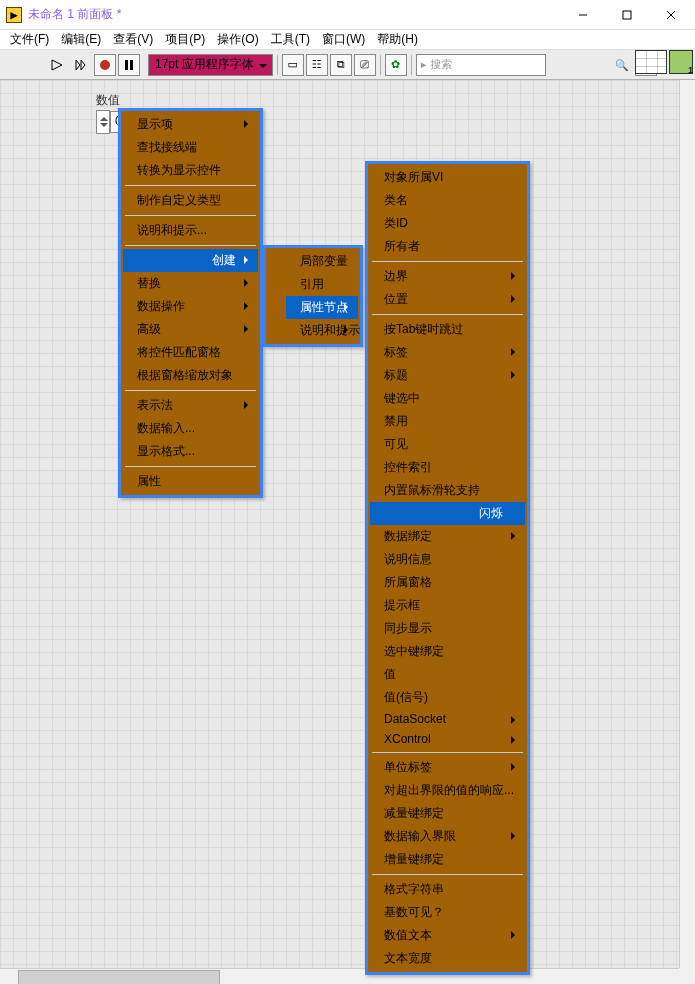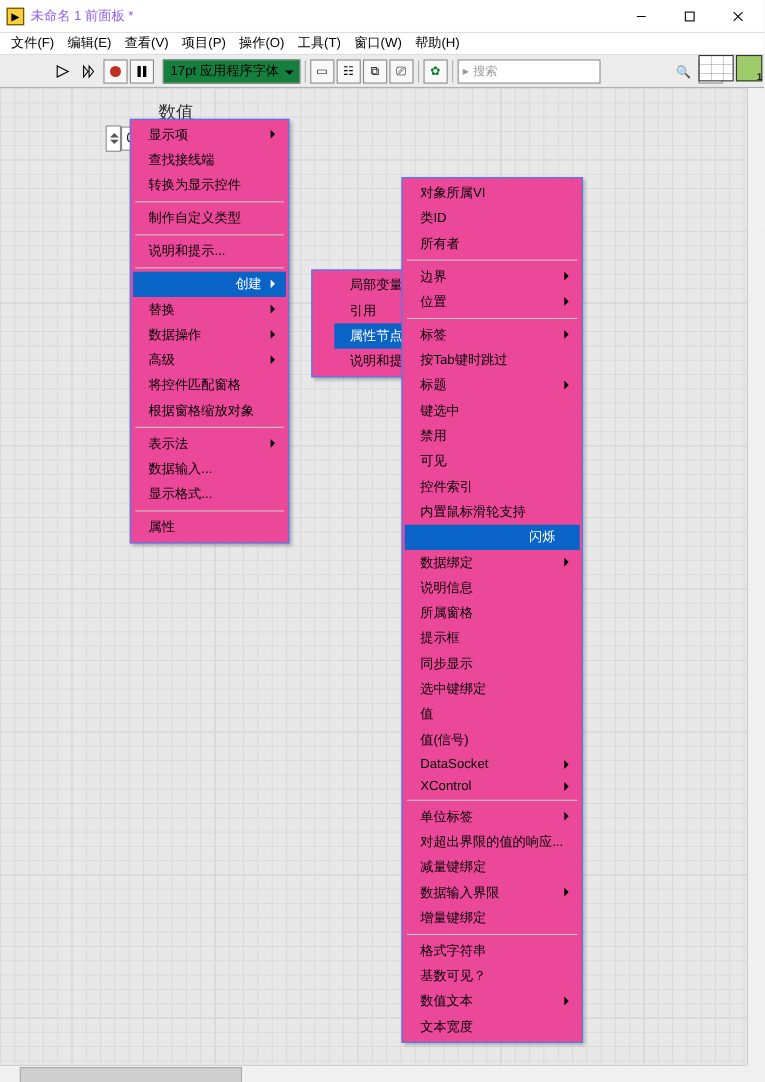--- a/index.html
+++ b/index.html
@@ -8,49 +8,49 @@
   .titlebar .icon { width:16px; height:16px; background:#f8cf3c; border:1px solid #5a4400; display:flex; align-items:center; justify-content:center; font-size:9px; font-weight:bold; margin-right:6px; }
   .titlebar .title { font-size:12px; color:#8b5cf6; flex:1; }
   .sysbtns { display:flex; height:100%; }
   .sysbtn { width:44px; display:flex; align-items:center; justify-content:center; font-size:12px; color:#333; }
   .sysbtn svg { width:10px; height:10px; }
   .menubar { height:20px; background:#fff; display:flex; align-items:center; padding:0 4px; font-size:12px; border-bottom:1px solid #ddd; }
   .menubar div { padding:1px 6px; }
   .toolbar { height:30px; background:#ececec; border-bottom:1px solid #b0b0b0; display:flex; align-items:center; padding:0 4px; gap:2px; font-size:11px; position:relative; }
   .tbtn { width:22px; height:22px; border:1px solid transparent; display:flex; align-items:center; justify-content:center; }
   .tbtn.box { border:1px solid #888; background:#f8f8f8; }
-  .fontsel { height:22px; border:1px solid #888; background:#15803d; padding:0 18px 0 6px; display:flex; align-items:center; font-size:12px; position:relative; }
+  .fontsel { height:22px; border:1px solid #888; background:#be185d; padding:0 18px 0 6px; display:flex; align-items:center; font-size:12px; position:relative; }
   .fontsel:after { content:""; position:absolute; right:5px; top:9px; border:4px solid transparent; border-top-color:#000; }
   .sep { width:1px; height:20px; background:#b0b0b0; margin:0 2px; }
   .search { flex:0 0 130px; height:22px; border:1px solid #888; background:#fff; display:flex; align-items:center; padding:0 4px; color:#999; margin-right:30px; }
   .rightgrid { position:absolute; right:2px; top:50px; display:flex; gap:2px; }
   .gridbox { width:32px; height:24px; background:repeating-linear-gradient(#fff,#fff 7px,#ccc 7px,#ccc 8px), repeating-linear-gradient(90deg,#fff,#fff 10px,#ccc 10px,#ccc 11px); background-blend-mode:multiply; border:1px solid #333; }
   .minivi { width:24px; height:24px; border:1px solid #333; background:#9ecb6a; position:relative; font-size:9px; line-height:7px; font-weight:bold; color:#222; }
   .minivi:before { content:"1"; position:absolute; right:-1px; bottom:-1px; font-size:9px; }
   .canvas { position:absolute; left:0; top:80px; right:0; bottom:0; background:#e8e8e8; background-image:linear-gradient(#d9d9d9 1px,transparent 1px),linear-gradient(90deg,#d9d9d9 1px,transparent 1px),linear-gradient(#cfcfcf 1px,transparent 1px),linear-gradient(90deg,#cfcfcf 1px,transparent 1px); background-size:13px 13px,13px 13px,65px 65px,65px 65px; overflow:hidden; }
   .scroll-h { position:absolute; left:0; right:16px; bottom:0; height:16px; background:#f0f0f0; border-top:1px solid #ccc; }
   .scroll-h:before { content:""; position:absolute; left:18px; top:1px; width:200px; height:13px; background:#cfcfcf; border:1px solid #aaa; }
   .scroll-v { position:absolute; right:0; top:80px; bottom:16px; width:16px; background:#f0f0f0; border-left:1px solid #ccc; }
   .corner { position:absolute; right:0; bottom:0; width:16px; height:16px; background:#f0f0f0; }
   .numctl { position:absolute; left:96px; top:12px; }
-  .numlbl { font-size:16px; color:#333; margin-bottom:1px;margin-left:48px; }
+  .numlbl { font-size:12px; color:#333; margin-bottom:1px; }
   .numbox { display:flex; align-items:center; }
   .spin { width:14px; height:24px; background:#fff; border:1px solid #888; position:relative; }
   .spin:before,.spin:after { content:""; position:absolute; left:3px; border:4px solid transparent; }
   .spin:before { top:2px; border-bottom-color:#555; }
   .spin:after { bottom:2px; border-top-color:#555; }
   .numval { width:34px; height:22px; border:1px solid #888; background:#fff; font-size:12px; padding:2px 4px; }
-  .ctxmenu { position:absolute; background:#ec4899; border:1px solid #3b82f6; box-shadow:2px 2px 3px rgba(0,0,0,0.25); font-size:12px; min-width:145px; padding:2px; }
+  .ctxmenu { position:absolute; background:#a16207; border:3px solid #3b82f6; box-shadow:2px 2px 3px rgba(0,0,0,0.25); font-size:12px; min-width:145px; padding:2px; }
   .ctxmenu .mi { padding:3px 22px 3px 14px; position:relative; white-space:nowrap; }
   .ctxmenu .mi.sub:after { content:""; position:absolute; right:6px; top:7px; border:4px solid transparent; border-left-color:#000; }
   .ctxmenu .mi.hl { background:#0a64c8; color:#fff;text-align:right; }
   .ctxmenu .mi.hl.sub:after { border-left-color:#fff; }
   .ctxmenu .msep { height:1px; background:#c8c8c8; margin:3px 2px; }
   #menu1 { left:118px; top:108px; }
-  #menu2 { left:283px; top:245px; width:100px; min-width:100px;padding-left:20px; }
+  #menu2 { left:263px; top:245px; width:100px; min-width:100px;padding-left:20px; }
   #menu3 { left:365px; top:161px; width:165px; }
 </style>
 </head>
 <body>
 
 <div class="titlebar">
   <div class="icon">▶</div>
   <div class="title">未命名 1 前面板 *</div>
   <div class="sysbtns">
     <div class="sysbtn">
@@ -165,28 +165,29 @@
     <div class="mi">属性</div>
   </div>
 <div class="ctxmenu" id="menu2">
     <div class="mi">局部变量</div>
     <div class="mi">引用</div>
     <div class="mi sub hl">属性节点</div>
     <div class="mi sub">说明和提示</div>
   </div>
 <div class="ctxmenu" id="menu3">
     <div class="mi">对象所属VI</div>
+    <div class="mi">类名</div>
     <div class="mi">类ID</div>
     <div class="mi">所有者</div>
     <div class="msep"></div>
     <div class="mi sub">边界</div>
     <div class="mi sub">位置</div>
     <div class="msep"></div>
+    <div class="mi">按Tab键时跳过</div>
     <div class="mi sub">标签</div>
-    <div class="mi">按Tab键时跳过</div>
     <div class="mi sub">标题</div>
     <div class="mi">键选中</div>
     <div class="mi">禁用</div>
     <div class="mi">可见</div>
     <div class="mi">控件索引</div>
     <div class="mi">内置鼠标滑轮支持</div>
     <div class="mi hl">闪烁</div>
     <div class="mi sub">数据绑定</div>
     <div class="mi">说明信息</div>
     <div class="mi">所属窗格</div>

